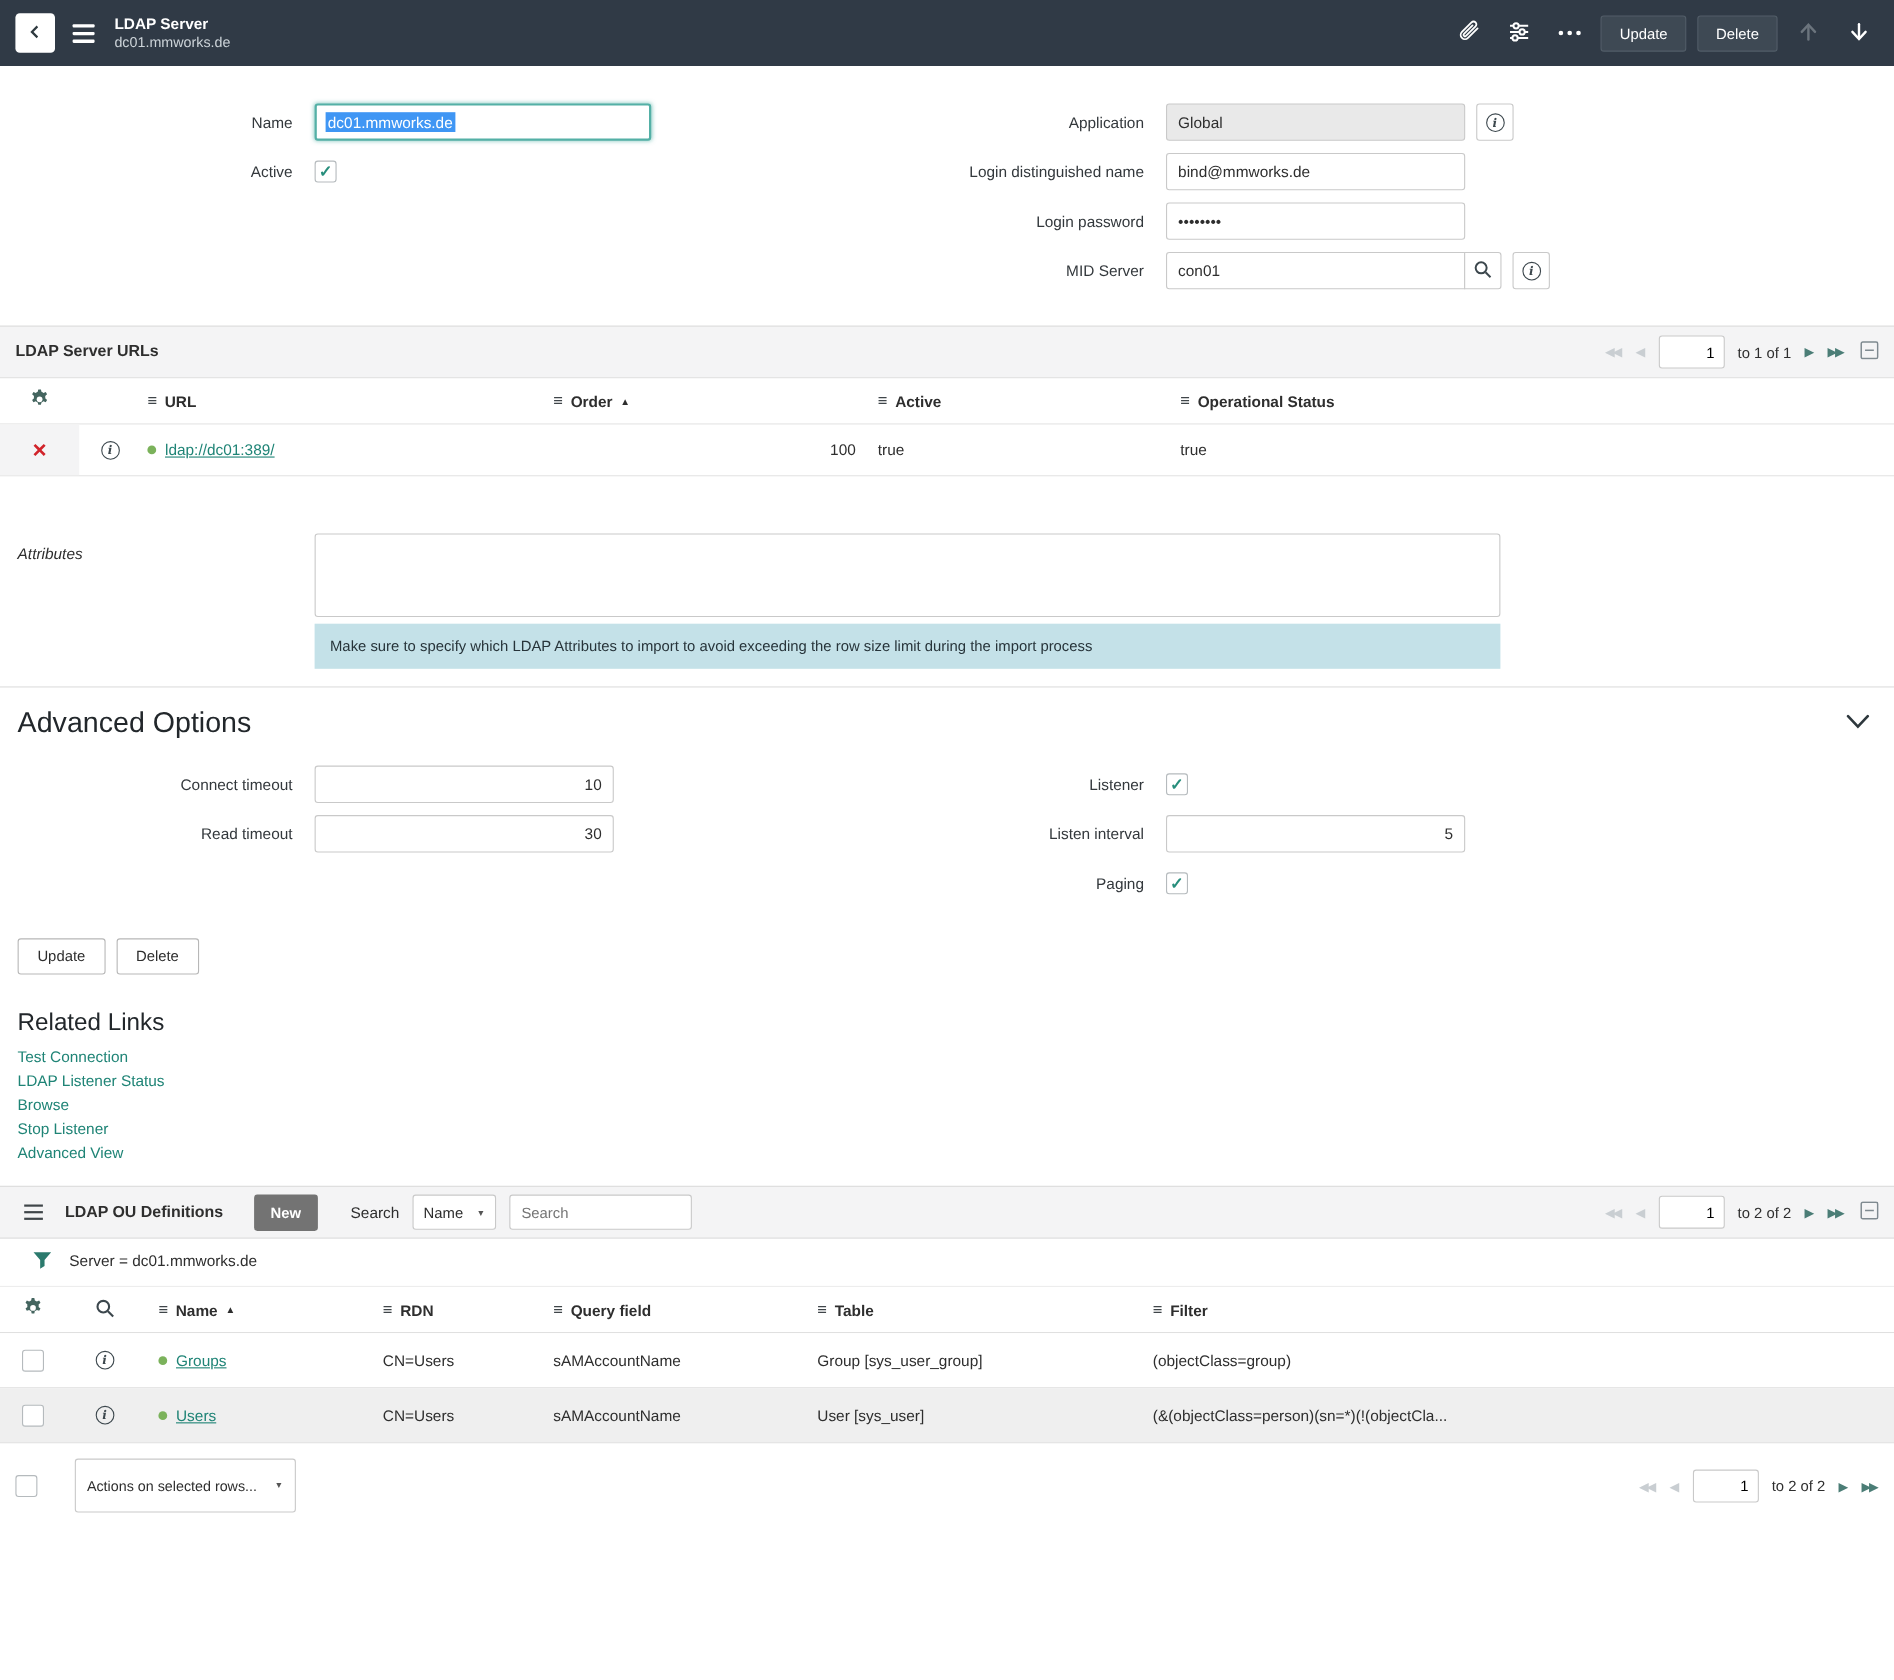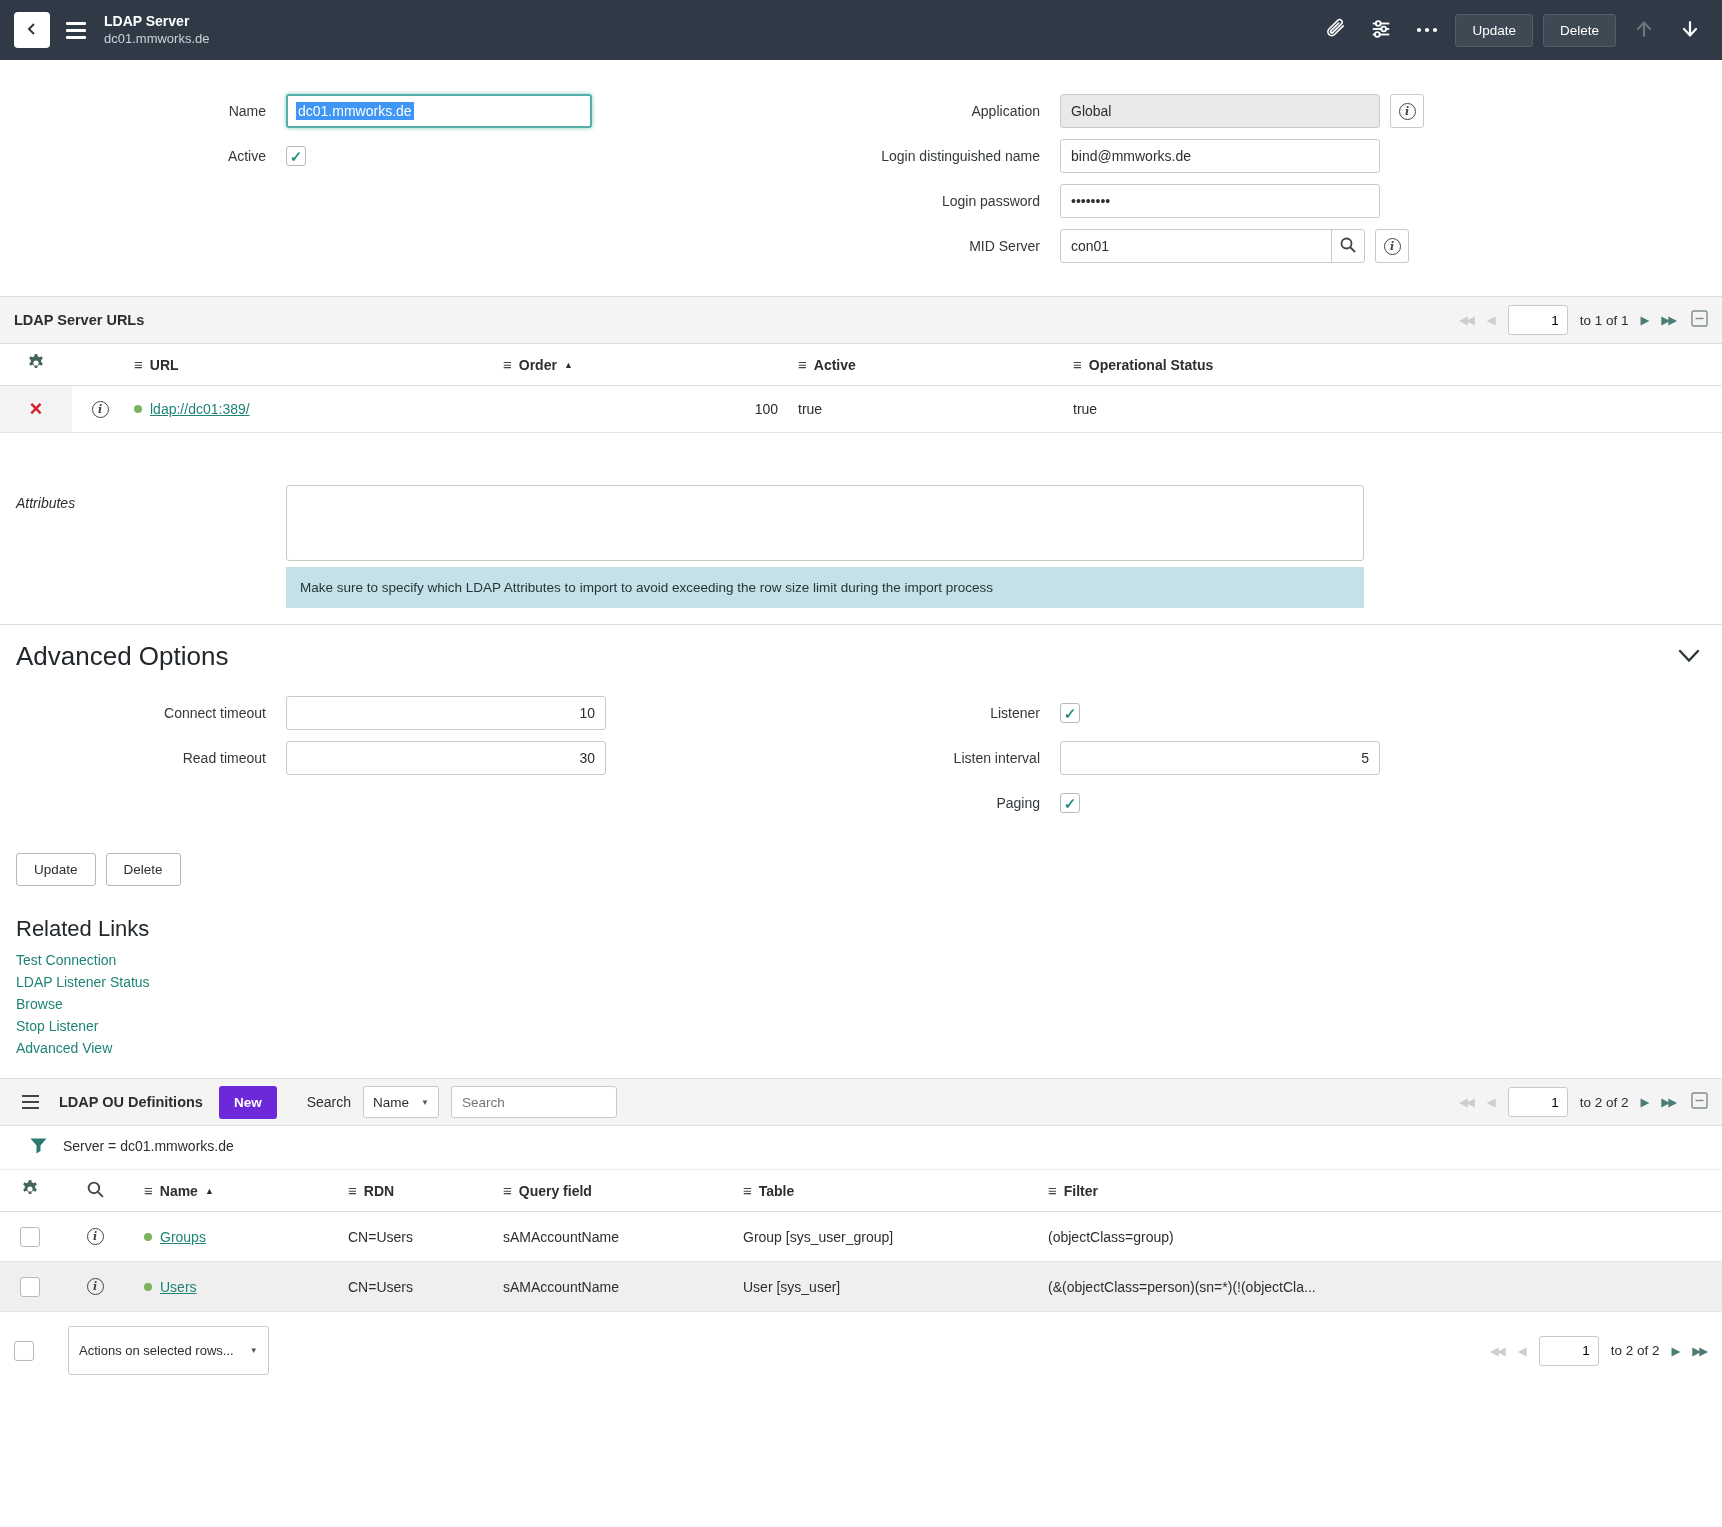--- a/index.html
+++ b/index.html
@@ -23,21 +23,21 @@
     font-size:13.5px; padding:8px 16px; cursor:pointer; font-family:inherit; }
   
   .form-area { display:flex; padding:34px 16px 0; }
   .form-area.no-top { padding-top:0; }
   .col-left { width:640px; }
   .col-right { flex:1; }
   .field { display:flex; align-items:center; margin-bottom:11px; height:34px; }
   .field > label { width:270px; padding-right:20px; text-align:right; font-size:14px; color:#33383c; flex:none; }
   .col-right .field > label { width:404px; }
   .tinput { height:34px; border:1px solid #c9c9c9; border-radius:3px; padding:0 10px;
-    font-size:14px; font-family:inherit; color:#2e2e2e; width:320px; background:#fff; }
+    font-size:14px; font-family:inherit; color:#2e2e2e; width:272px; background:#fff; }
   .tinput.num { text-align:right; }
   .tinput.readonly { background:#e9e9e9; }
   .inputbox { height:34px; border:1px solid #c9c9c9; border-radius:3px; padding:0 8px;
     width:306px; background:#fff; display:flex; align-items:center; }
   .name-input { border:2px solid #54b0a6; box-shadow:0 0 4px rgba(84,176,166,.7); }
   .sel { background:#3f96f4; color:#fff; padding:1px 2px; }
   .info-btn { width:34px; height:34px; border:1px solid #c9c9c9; background:#fff; border-radius:3px;
     margin-left:10px; display:flex; align-items:center; justify-content:center; cursor:pointer; flex:none; }
   .i-circle { width:17px; height:17px; border:1.5px solid #3c474d; border-radius:50%; color:#3c474d;
     font-family:"DejaVu Serif", serif; font-style:italic; font-weight:700; font-size:11px;
@@ -95,22 +95,22 @@
   
   .btn-row { padding:12px 16px; display:flex; gap:10px; }
   .btn { background:#fff; border:1px solid #b7b7b7; border-radius:3px; font-size:13.5px;
     padding:8px 17px; cursor:pointer; font-family:inherit; color:#2e2e2e; }
   .related { padding:0 16px; }
   .related h3 { font-size:22px; font-weight:400; color:#22272b; margin:18px 0 10px; }
   .rlink { display:block; color:#1f8476; font-size:14px; margin:6px 0; text-decoration:none; cursor:pointer; }
   
   .list-menu-btn { background:none; border:none; display:flex; flex-direction:column; gap:3.5px; padding:8px; cursor:pointer; }
   .list-menu-btn .bar { width:17px; height:2.5px; background:#3f4549; }
-  .new-btn { background:#6d28d9; color:#fff; border:none; border-radius:3px; font-size:13.5px; font-weight:700;
-    padding:9px 15px; cursor:pointer; font-family:inherit; margin-left:4px; }
+  .new-btn { background:#737373; color:#fff; border:none; border-radius:3px; font-size:13.5px; font-weight:700;
+    padding:9px 15px; cursor:pointer; font-family:inherit; margin-left:16px; }
   .search-label { font-size:14px; margin-left:18px; }
   .fake-select { height:32px; border:1px solid #c9c9c9; border-radius:3px; background:#fff;
     display:flex; align-items:center; gap:12px; padding:0 9px; font-size:13.5px; cursor:pointer; }
   .caret { font-size:8px; color:#555; }
   .search-input { height:32px; width:166px; border:1px solid #c9c9c9; border-radius:3px; padding:0 10px;
     font-size:13.5px; font-family:inherit; }
   .filter-row { display:flex; align-items:flex-start; gap:16px; padding:12px 14px 12px 30px; font-size:14px; border-bottom:1px solid #ededed; }
   .ou-footer { display:flex; align-items:center; padding:14px 14px; gap:12px; }
   .actions-select { height:49px; border:1px solid #c9c9c9; border-radius:3px; background:#fff;
     display:flex; align-items:center; gap:16px; padding:0 10px; font-size:13px; cursor:pointer; margin-left:22px; color:#2e2e2e; }

